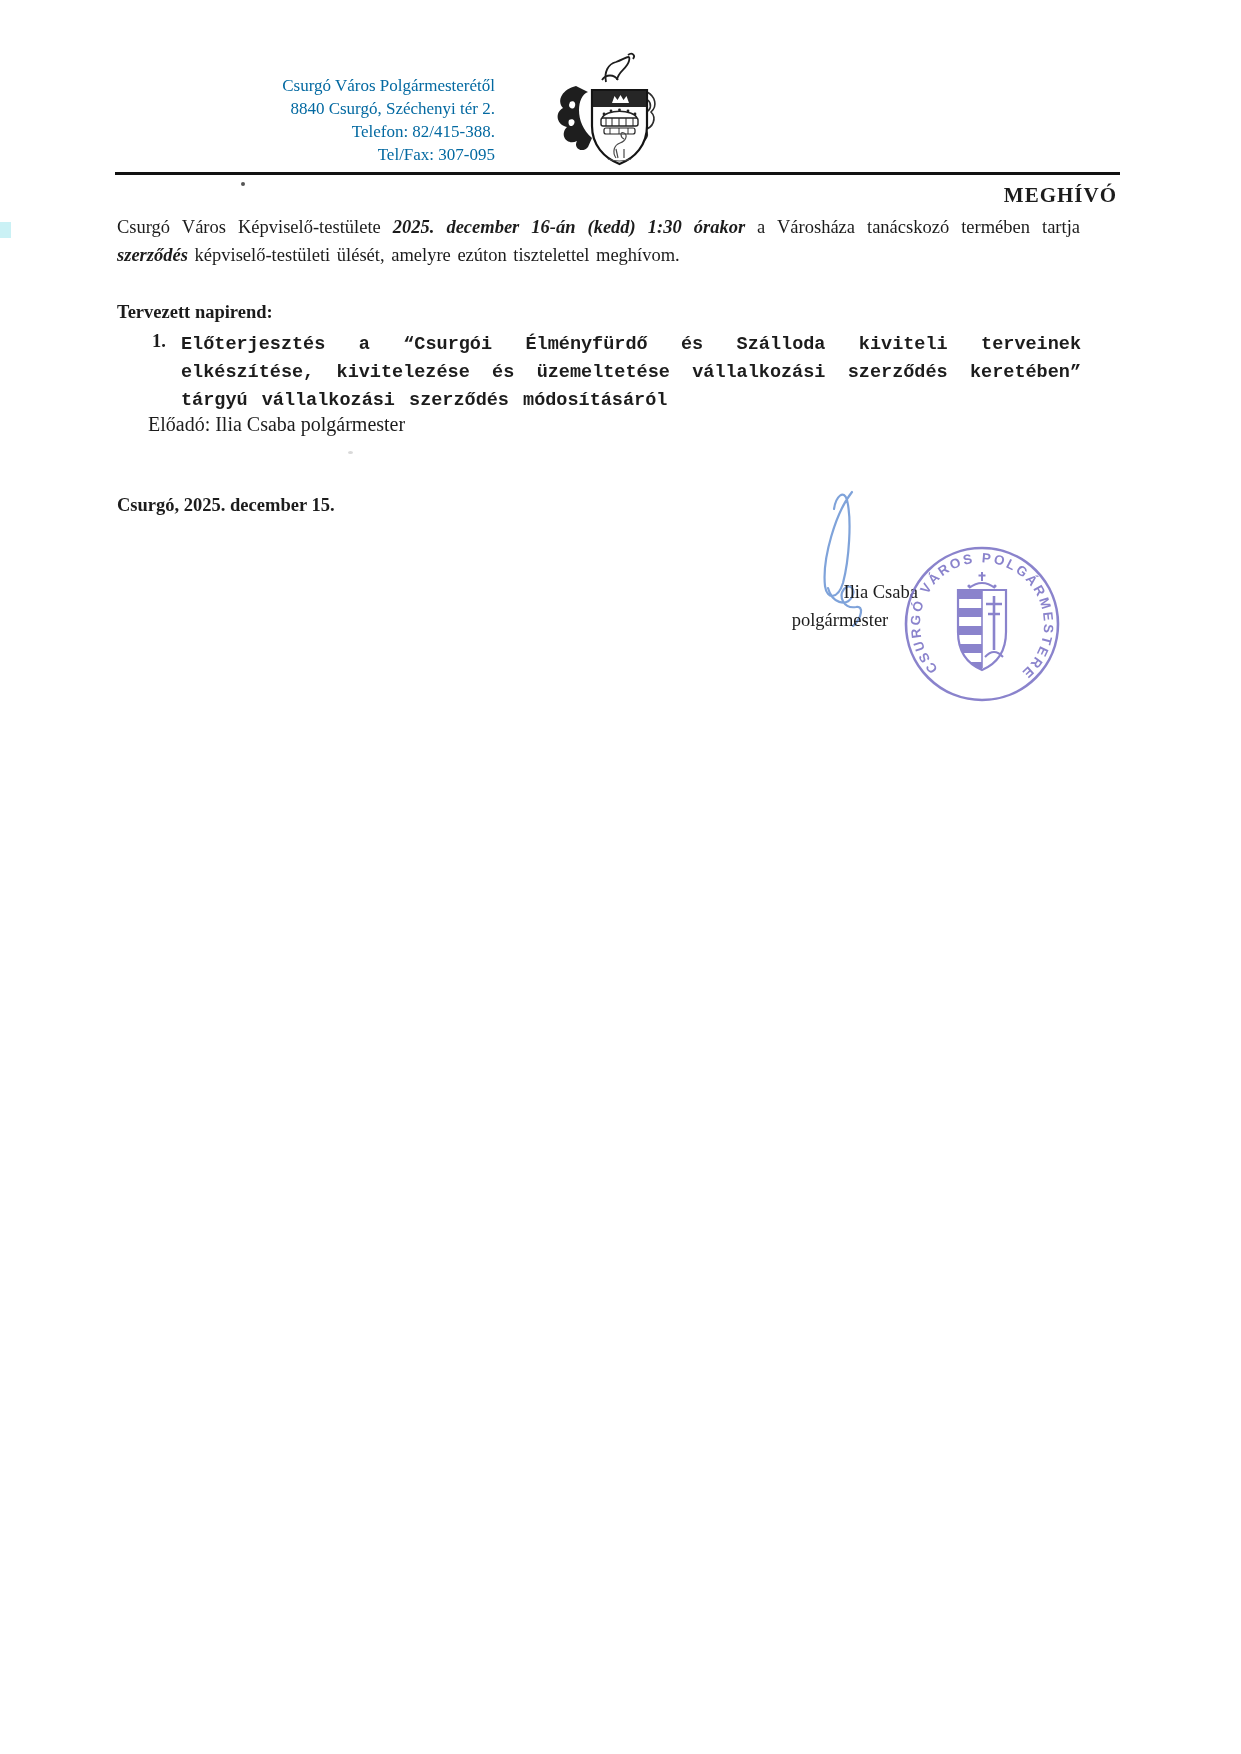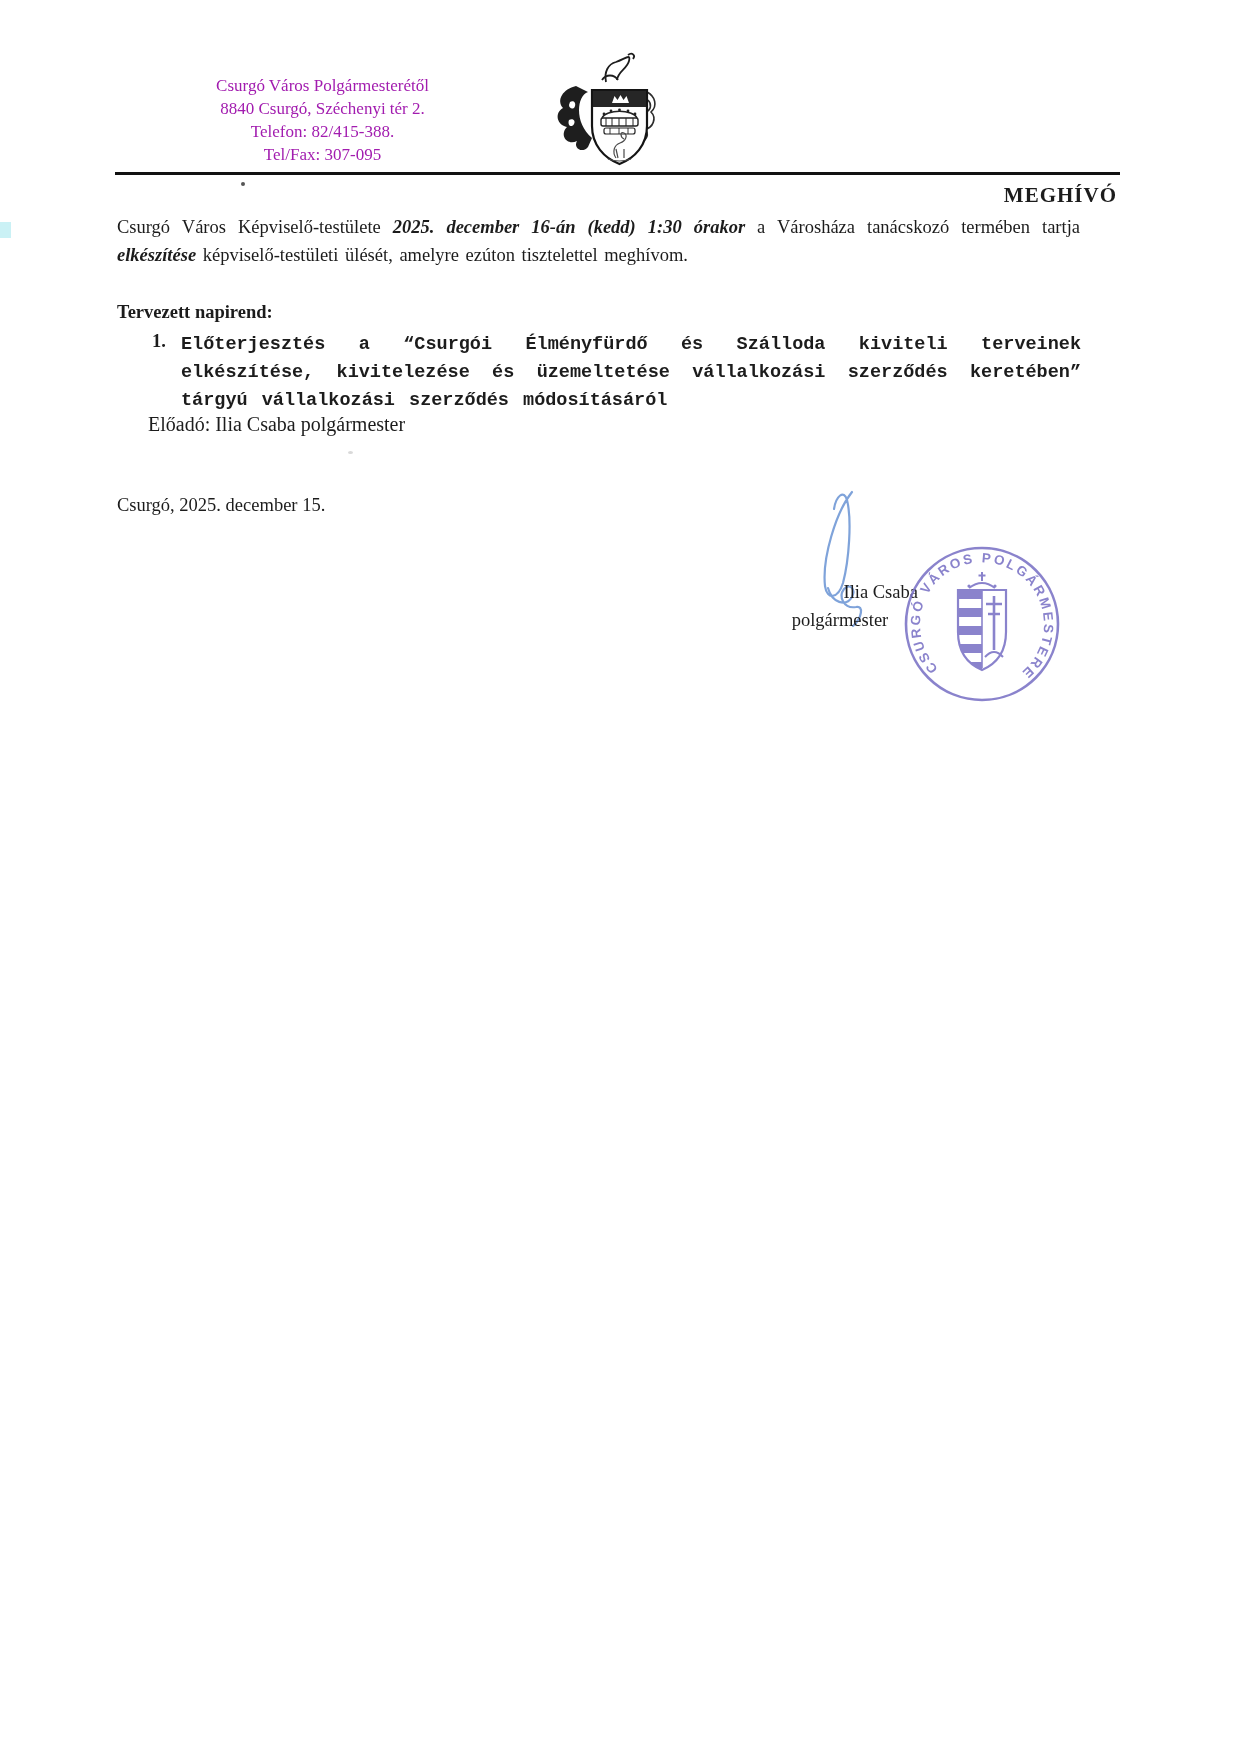--- a/index.html
+++ b/index.html
@@ -7,21 +7,21 @@
     position:relative;
     width:1241px;height:1754px;
     background:#ffffff;
     margin:0 auto;
     font-family:"Liberation Serif","DejaVu Serif",serif;
     color:#1c1c1c;
     overflow:hidden;
   }
   .sender{
     position:absolute;left:150px;top:74px;width:345px;
-    text-align:center;font-size:17px;line-height:23px;color:#a21caf;font-family:Liberation Serif, serif;
+    text-align:right;font-size:17px;line-height:23px;color:#0369a1;font-family:Liberation Serif, serif;
   }
   .emblem{position:absolute;left:546px;top:50px;}
   .rule{position:absolute;left:115px;top:172px;width:1005px;height:3px;background:#111;}
   .dot-artifact{position:absolute;left:241px;top:182px;width:4px;height:4px;border-radius:50%;background:#555;}
   .edge-artifact{position:absolute;left:0;top:222px;width:11px;height:16px;background:#bdeef2;opacity:.8;}
   .faint-dot{position:absolute;left:348px;top:451px;width:5px;height:3px;background:#c9c9c9;border-radius:50%;opacity:.7;}
   .title{
     position:absolute;left:117px;top:183px;width:1000px;
     text-align:right;font-weight:bold;font-size:21px;letter-spacing:1px;
   }
@@ -35,21 +35,21 @@
     font-size:18.5px;font-weight:bold;
   }
   .agenda-item{position:absolute;left:117px;top:331px;width:965px;}
   .agenda-num{position:absolute;left:35px;top:0;font-size:18.5px;font-weight:bold;}
   .agenda-text{
     margin-left:64px;width:900px;
     font-size:18.5px;line-height:28px;font-weight:bold;
     text-align:justify;word-spacing:3px;font-family:Liberation Mono, monospace;
   }
   .presenter{position:absolute;left:148px;top:413px;font-size:20px;}
-  .dateline{position:absolute;left:117px;top:495px;font-size:18.5px;font-weight:normal;}
+  .dateline{position:absolute;left:117px;top:495px;font-size:18.5px;font-weight:bold;}
   .sig-scribble{position:absolute;left:806px;top:486px;}
   .sig-name{position:absolute;left:762px;top:582px;width:156px;text-align:right;font-size:18.5px;}
   .sig-role{position:absolute;left:760px;top:610px;width:160px;text-align:center;font-size:18.5px;}
   .stamp{position:absolute;left:897px;top:539px;opacity:.88;}
   .stamp-ring-text{
     font-family:"Liberation Sans","DejaVu Sans",sans-serif;
     font-size:13.5px;font-weight:bold;letter-spacing:2.5px;
   }
 </style>
 </head>
@@ -109,21 +109,21 @@
     </g>
   </svg>
 
   <div class="rule"></div>
   <div class="dot-artifact"></div>
   <div class="edge-artifact"></div>
   <div class="faint-dot"></div>
 
   <div class="title">MEGHÍVÓ</div>
 
-  <p class="intro"><span>Csurgó Város Képviselő-testülete </span><span class="bi">2025. december 16-án (kedd) 1:30 órakor</span><span> a Városháza tanácskozó termében tartja </span><span class="bi">elkészítése</span><span> képviselő-testületi ülését, amelyre ezúton tisztelettel meghívom.</span></p>
+  <p class="intro"><span>Csurgó Város Képviselő-testülete </span><span class="bi">2025. december 16-án (kedd) 1:30 órakor</span><span> a Városháza tanácskozó termében tartja </span><span class="bi">szerződés</span><span> képviselő-testületi ülését, amelyre ezúton tisztelettel meghívom.</span></p>
 
   <div class="agenda-head">Tervezett napirend:</div>
 
   <div class="agenda-item">
     <span class="agenda-num">1.</span>
     <div class="agenda-text">Előterjesztés a “Csurgói Élményfürdő és Szálloda kiviteli terveinek elkészítése, kivitelezése és üzemeltetése vállalkozási szerződés keretében” tárgyú vállalkozási szerződés módosításáról</div>
   </div>
 
   <div class="presenter">Előadó: Ilia Csaba polgármester</div>
 

